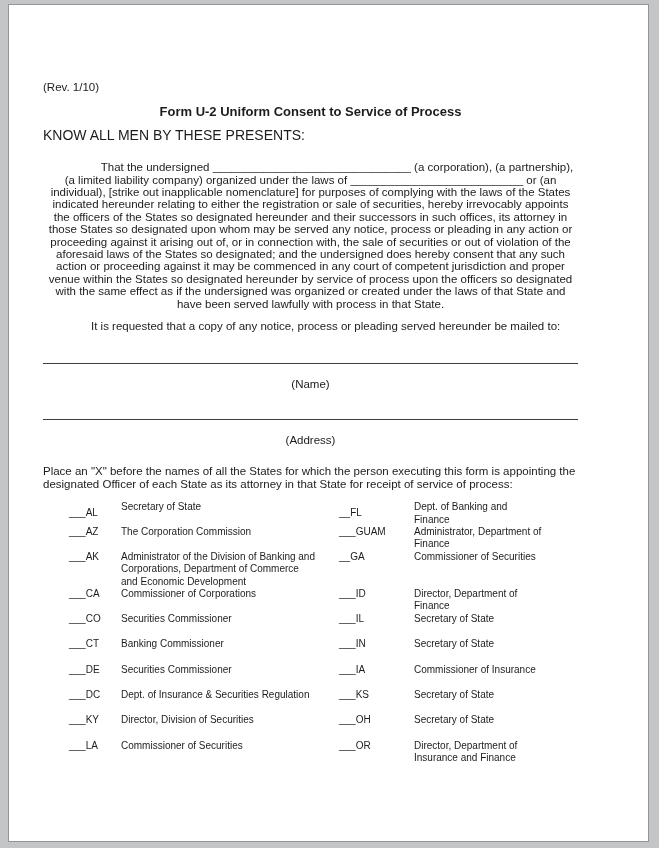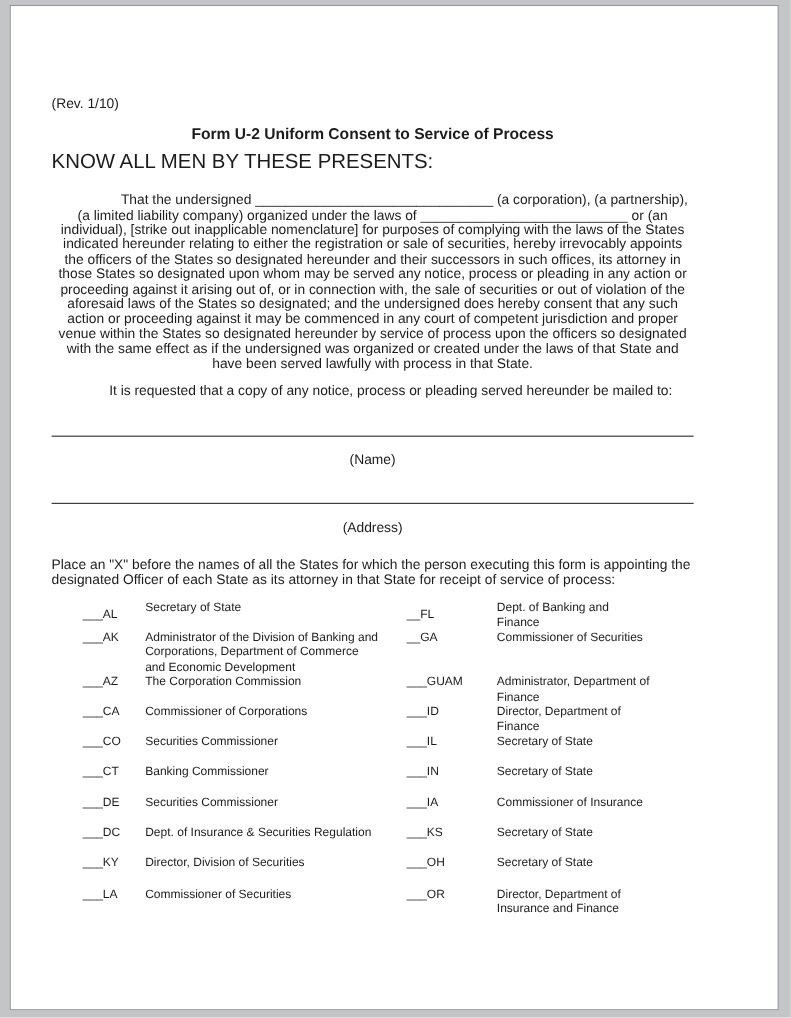--- a/index.html
+++ b/index.html
@@ -27,21 +27,21 @@
   }
   .rev { text-align: left; }
   .form-title {
     margin-top: 13px;
     text-align: center;
     font-weight: bold;
     font-size: 13px;
   }
   .presents {
     margin-top: 10px;
-    font-size: 17px;
+    font-size: 14px;
   }
   .body-par {
     margin-top: 20px;
     text-indent: 53px;
     text-align: center;
   }
   .request-par {
     margin-top: 10px;
     text-indent: 48px;
   }
@@ -117,43 +117,43 @@
             <td class="desc desc-l">
               <span class="officer">Secretary of State</span>
             </td>
             <td class="abbr"><span class="blank">__</span><span>FL</span></td>
             <td class="desc desc-r">
               <span class="officer">Dept. of Banking and
 Finance</span>
             </td>
           </tr>
           <tr class="tall">
+            <td class="abbr"><span class="blank">___</span><span>AZ</span></td>
+            <td class="desc desc-l">
+              <span class="officer">The Corporation Commission</span>
+            </td>
+            <td class="abbr"><span class="blank">___</span><span>GUAM</span></td>
+            <td class="desc desc-r">
+              <span class="officer">Administrator, Department of
+Finance</span>
+            </td>
+          </tr>
+          <tr class="tall">
             <td class="abbr"><span class="blank">___</span><span>AK</span></td>
             <td class="desc desc-l">
               <span class="officer">Administrator of the Division of Banking and
 Corporations, Department of Commerce
 and Economic Development</span>
             </td>
             <td class="abbr"><span class="blank">__</span><span>GA</span></td>
             <td class="desc desc-r">
               <span class="officer">Commissioner of Securities</span>
             </td>
           </tr>
           <tr class="tall">
-            <td class="abbr"><span class="blank">___</span><span>AZ</span></td>
-            <td class="desc desc-l">
-              <span class="officer">The Corporation Commission</span>
-            </td>
-            <td class="abbr"><span class="blank">___</span><span>GUAM</span></td>
-            <td class="desc desc-r">
-              <span class="officer">Administrator, Department of
-Finance</span>
-            </td>
-          </tr>
-          <tr class="tall">
             <td class="abbr"><span class="blank">___</span><span>CA</span></td>
             <td class="desc desc-l">
               <span class="officer">Commissioner of Corporations</span>
             </td>
             <td class="abbr"><span class="blank">___</span><span>ID</span></td>
             <td class="desc desc-r">
               <span class="officer">Director, Department of
 Finance</span>
             </td>
           </tr>

